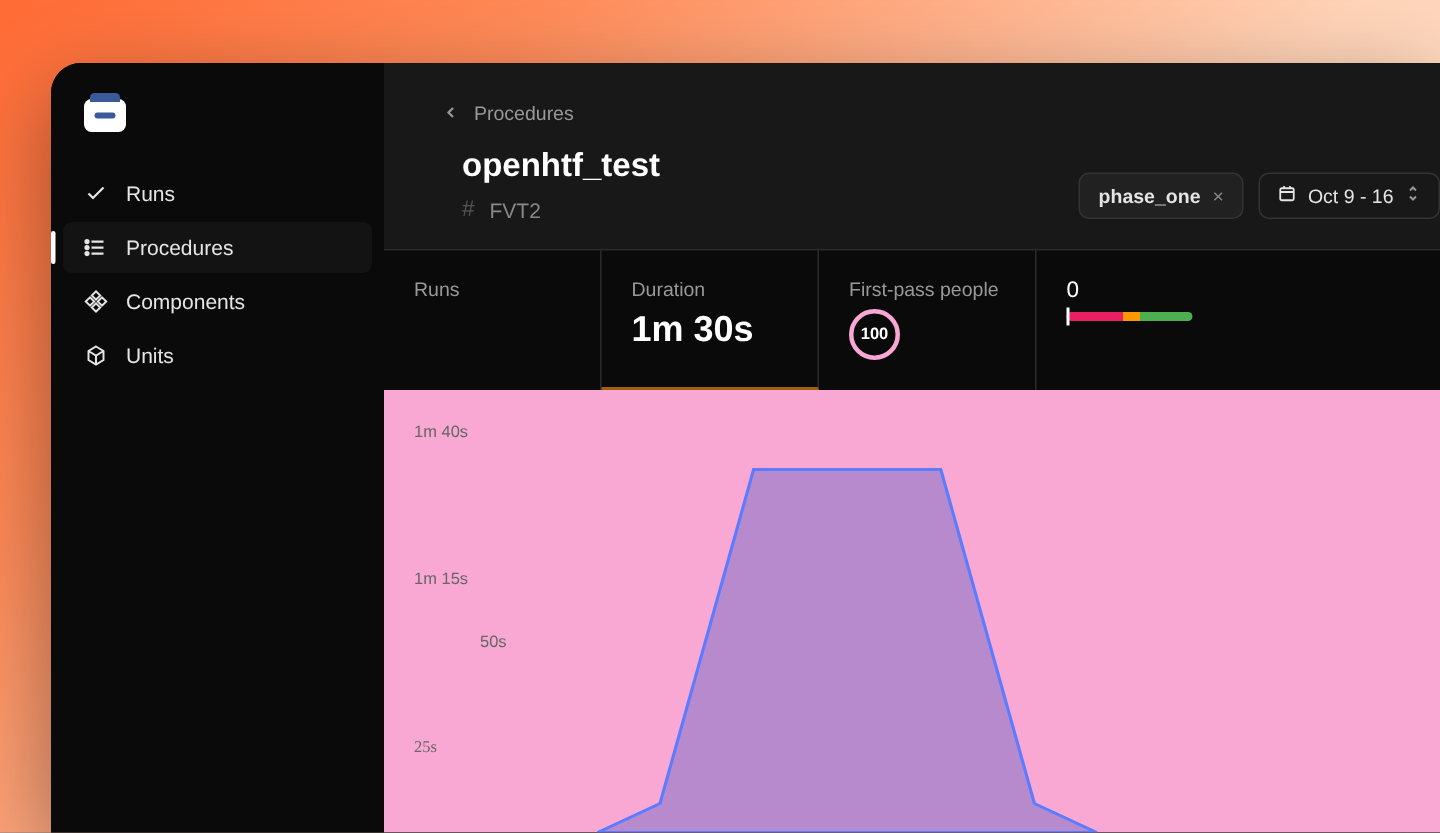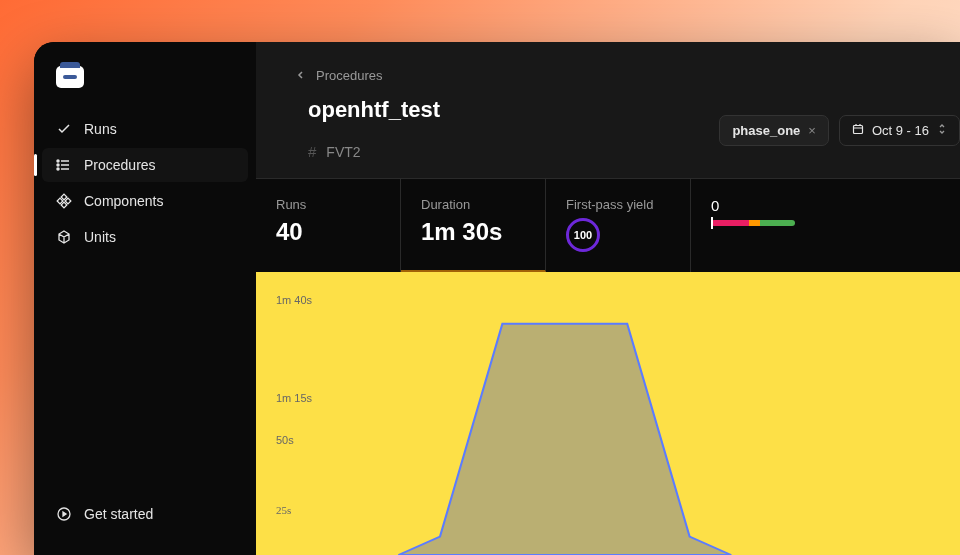--- a/index.html
+++ b/index.html
@@ -11,37 +11,37 @@
 .logo::after { content: ""; width: 14px; height: 4px; background: #3b5998; border-radius: 2px; }
 .nav { flex: 1; display: flex; flex-direction: column; gap: 2px; padding: 0 8px; }
 .nav-item { display: flex; align-items: center; gap: 12px; padding: 9px 14px; color: #e5e5e5; font-size: 14px; border-radius: 6px; cursor: pointer; position: relative; }
 .nav-item.active { background: rgba(255,255,255,.04); }
 .nav-item.active::before { content: ""; position: absolute; left: -8px; top: 6px; bottom: 6px; width: 3px; background: #fff; border-radius: 2px; }
 .nav-icon { width: 16px; height: 16px; display: flex; align-items: center; justify-content: center; flex-shrink: 0; }
 .footer-nav { display: flex; flex-direction: column; gap: 2px; padding: 0 8px; }
 .main { flex: 1; background: #181818; display: flex; flex-direction: column; }
 .breadcrumb { display: flex; align-items: center; gap: 10px; padding: 26px 0 0 4px; color: #999; font-size: 13px; }
 .header { padding: 14px 0 18px 16px; display: flex; justify-content: space-between; align-items: flex-start; }
-.title-block { display: flex; flex-direction: column; gap: 20px; }
+.title-block { display: flex; flex-direction: column; gap: 8px; }
 .title { color: #fff; font-size: 22px; font-weight: 600; }
 .sub { display: flex; align-items: center; gap: 10px; color: #888; font-size: 14px; }
 .filters { display: flex; gap: 10px; align-items: center; padding-right: 0; margin-top: 18px; }
 .chip { display: flex; align-items: center; gap: 8px; padding: 7px 12px; border: 1px solid #333; border-radius: 7px; color: #e5e5e5; font-size: 13px; cursor: pointer; }
 .chip.solid { background: rgba(255,255,255,.04); }
 .metrics { display: flex; border-top: 1px solid #2a2a2a; background: #0a0a0a; }
 .metric { padding: 18px 20px 20px; border-right: 1px solid #2a2a2a; min-width: 145px; }
 .metric.active { border-bottom: 2px solid #a16207; }
 .metric-label { color: #999; font-size: 13px; margin-bottom: 6px; }
 .metric-value { color: #fff; font-size: 24px; font-weight: 600; }
-.gauge-ring { width: 34px; height: 34px; border: 3px solid #6d28d9; border-radius: 50%; display: flex; align-items: center; justify-content: center; margin-top: 2px; }
+.gauge-ring { width: 34px; height: 34px; border: 3px solid #f9a8d4; border-radius: 50%; display: flex; align-items: center; justify-content: center; margin-top: 2px; }
 .gauge-ring span { color: #fff; font-size: 11px; font-weight: 600; }
 .cpk-val { color: #fff; font-size: 15px; font-weight: 500; margin-bottom: 6px; }
 .cpk-bar { width: 84px; height: 6px; border-radius: 3px; background: linear-gradient(90deg, #e91e63 0 45%, #ff9800 45% 58%, #4caf50 58% 100%); position: relative; }
 .cpk-bar::before { content: ""; position: absolute; left: 0; top: -3px; bottom: -3px; width: 2px; background: #fff; }
-.chart { flex: 1; background: #fde047; position: relative; padding: 22px 0 16px 0; }
+.chart { flex: 1; background: #f9a8d4; position: relative; padding: 22px 0 16px 0; }
 .ytick { position: absolute; left: 20px; color: #666; font-size: 11px; }
 .plot { position: absolute; left: 80px; right: 0; top: 24px; bottom: 0; }
 .plot svg { width: 100%; height: 100%; }
 </style>
 </head>
 <body>
 
 <div class="app-window">
   <aside class="sidebar">
     <div class="logo"></div>
@@ -79,29 +79,20 @@
       <div class="nav-item">
         <span class="nav-icon">
             <svg viewBox="0 0 16 16" stroke="#e5e5e5" stroke-width="1.3" fill="none">
               <path d="M8 2l5 3v6l-5 3-5-3V5l5-3zM3 5l5 3 5-3M8 8v6"></path>
             </svg>
           </span>
         <span>Units</span>
       </div>
     </nav>
     <div class="footer-nav">
-      <div class="nav-item">
-        <span class="nav-icon">
-            <svg viewBox="0 0 16 16" stroke="#e5e5e5" stroke-width="1.3" fill="none">
-              <circle cx="8" cy="8" r="6"></circle>
-              <path d="M7 6l3 2-3 2z" fill="#e5e5e5"></path>
-            </svg>
-          </span>
-        <span>Get started</span>
-      </div>
     </div>
   </aside>
 
   <main class="main">
     <div style="padding:0 0 0 36px;">
       <div class="breadcrumb">
         <span><svg width="10" height="10" viewBox="0 0 10 10" stroke="#999" stroke-width="1.5" fill="none">
               <path d="M6 2L3 5l3 3"></path>
             </svg></span>
         <span>Procedures</span>
@@ -129,42 +120,41 @@
                   <path d="M3 4l2-2 2 2M3 8l2 2 2-2"></path>
                 </svg></span>
           </div>
         </div>
       </div>
     </div>
 
     <div class="metrics">
       <div class="metric">
         <div class="metric-label">Runs</div>
-        <div class="metric-value">40</div>
       </div>
       <div class="metric active">
         <div class="metric-label">Duration</div>
         <div class="metric-value">1m 30s</div>
       </div>
       <div class="metric">
-        <div class="metric-label">First-pass yield</div>
+        <div class="metric-label">First-pass people</div>
         <div class="gauge-ring">
             <span>100</span>
           </div>
       </div>
       <div class="metric" style="border-right:none;flex:1;">
         <div class="cpk-val">0</div>
         <div class="cpk-bar"></div>
       </div>
     </div>
 
     <div class="chart">
       <div class="ytick" style="top:22px;">1m 40s</div>
       <div class="ytick" style="top:100px;margin-top:20px;">1m 15s</div>
-      <div class="ytick" style="top:162px;">50s</div>
+      <div class="ytick" style="top:162px;margin-left:44px;">50s</div>
       <div class="ytick" style="top:232px;font-family:Liberation Serif, serif;">25s</div>
       <div class="plot">
         <svg viewBox="0 0 600 280" preserveAspectRatio="none">
           <path d="M 60 280 L 100 260 L 160 30 L 280 30 L 340 260 L 380 280 L 60 280 Z" fill="#3d52c4" fill-opacity="0.35" stroke="#5b7cff" stroke-width="2"></path>
         </svg>
       </div>
     </div>
   </main>
 </div>
 

